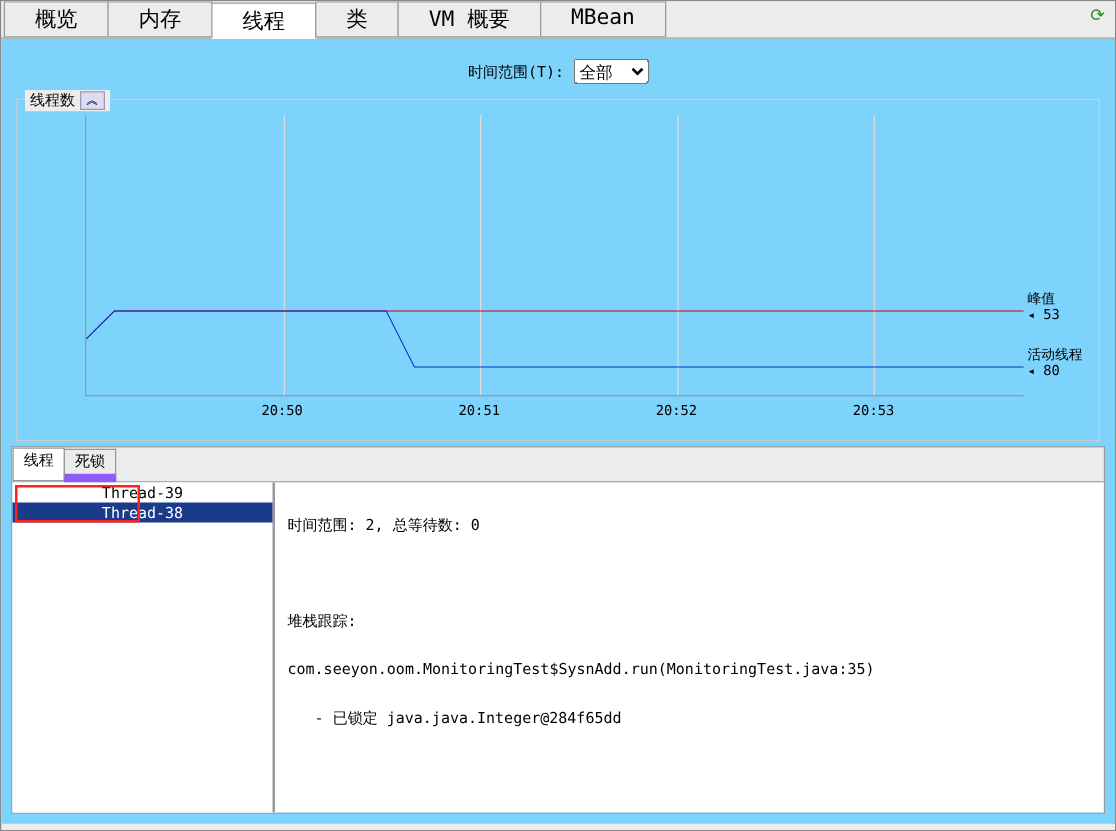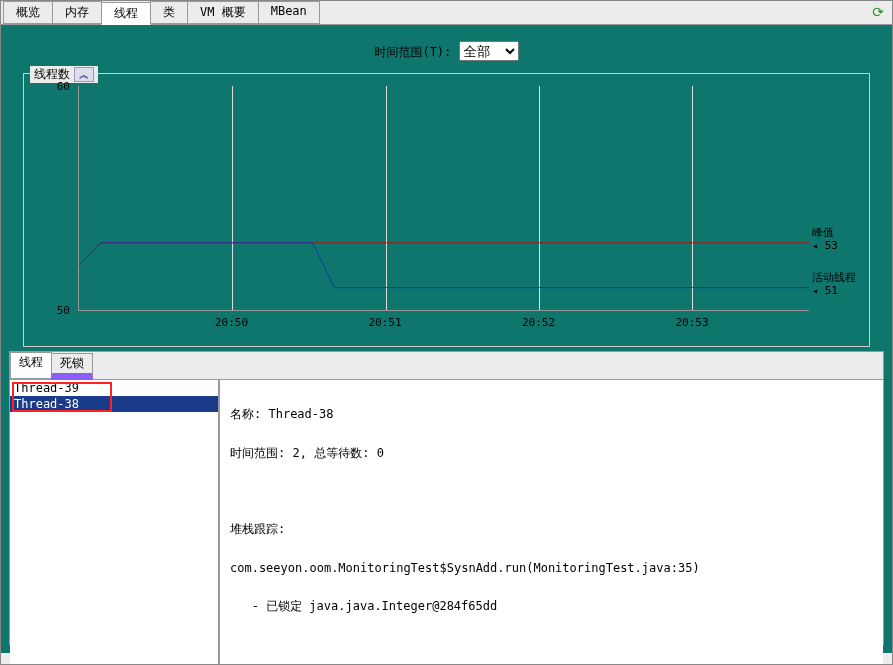--- a/index.html
+++ b/index.html
@@ -1,27 +1,27 @@
 <!DOCTYPE html>
 <html><head>
 <meta charset="utf-8">
 <style>
 * { box-sizing: border-box; margin: 0; padding: 0; }
 body { font-family: "SimSun", "宋体", monospace; font-size: 12px; background: #ececec; width: 893px; height: 665px; overflow: hidden; border: 1px solid #888; position: relative; }
 
 .tabs-top { display: flex; background: #ececec; border-bottom: 1px solid #999; padding-left: 2px; }
-.tab-top { padding: 2px 12px; border: 1px solid #999; background: #ececec; margin-right: -1px; cursor: pointer; font-size: 12px; }
+.tab-top { padding: 2px 24px; border: 1px solid #999; background: #ececec; margin-right: -1px; cursor: pointer; font-size: 17px; }
 .tab-top.active { background: #fff; border-bottom: 1px solid #fff; position: relative; top: 1px; }
 .refresh-icon { position: absolute; right: 8px; top: 3px; color: #2a8a2a; font-size: 14px; }
 
-.main-panel { background: #0f766e; padding: 4px; }
+.main-panel { background: #7dd3fc; padding: 4px; }
 .time-range-row { text-align: center; padding: 12px 0 8px; }
 .time-range-row select { width: 60px; height: 20px; }
 
-.chart-fieldset { border: 1px solid #ccc; margin: 4px 18px; padding: 0; position: relative; }
+.chart-fieldset { border: 1px solid #ccc; margin: 4px 8px; padding: 0; position: relative; }
 .chart-legend-title { position: absolute; top: -8px; left: 6px; background: #ececec; padding: 0 4px; font-size: 12px; display: flex; align-items: center; gap: 4px; }
 .collapse-btn { border: 1px solid #99b; background: #dde; width: 20px; height: 15px; text-align: center; line-height: 13px; cursor: pointer; color: #006; font-size: 10px; }
 
 .chart-area { position: relative; height: 250px; margin: 12px 60px 10px 10px; }
 .y-axis { position: absolute; left: 0; top: 0; bottom: 25px; width: 40px; }
 .y-label { position: absolute; right: 4px; font-size: 11px; }
 .plot { position: absolute; left: 44px; right: 0; top: 0; bottom: 25px; border-left: 1px solid #999; border-bottom: 1px solid #999; }
 .x-axis { position: absolute; left: 44px; right: 0; bottom: 0; height: 20px; }
 .x-label { position: absolute; font-size: 11px; transform: translateX(-50%); text-align: right; }
 .grid-v { position: absolute; top: 0; bottom: 0; width: 1px; background: #ddd; }
@@ -30,21 +30,21 @@
 .r-label .tri { font-size: 10px; }
 
 .bottom-section { border: 1px solid #999; margin: 4px; height: 294px; display: flex; flex-direction: column; }
 .sub-tabs { display: flex; background: #ececec; border-bottom: 1px solid #999; }
 .sub-tab { padding: 1px 8px; border: 1px solid #999; background: #fff; margin-right: -1px; cursor: pointer; font-size: 12px; }
 .sub-tab.active { background: #ececec; border-bottom: 7px solid #8b5cf6; position: relative; top: 1px; }
 
 .split { flex: 1; display: flex; background: #fff; }
 .thread-list { width: 210px; border-right: 2px solid #999; background: #fff; position: relative; }
 .red-box { position: absolute; left: 2px; top: 2px; width: 100px; height: 30px; border: 2px solid #ff2020; pointer-events: none; }
-.thread-item { padding: 1px 4px; font-family: monospace; font-size: 12px; cursor: pointer; }
+.thread-item { padding: 1px 4px; font-family: monospace; font-size: 12px; cursor: pointer; text-align: center; }
 .thread-item.selected { background: #1a3a8a; color: #fff; }
 
 .detail-pane { flex: 1; padding: 6px 10px; font-family: monospace; font-size: 12px; line-height: 1.6; white-space: pre-wrap; overflow: auto; }
 .detail-row { margin-bottom: 0; }
 
 .watermark { position: absolute; right: 30px; bottom: 12px; color: #ddd; font-size: 13px; font-family: sans-serif; pointer-events: none; }
 </style>
 </head>
 <body>
 
@@ -66,24 +66,20 @@
       <option>全部</option>
     </select>
   </div>
 
   <div class="chart-fieldset">
     <div class="chart-legend-title">
       <span>线程数</span>
       <span class="collapse-btn">︽</span>
     </div>
     <div class="chart-area">
-      <div class="y-axis">
-        <div class="y-label" style="top:-6px">60</div>
-        <div class="y-label" style="bottom:-6px">50</div>
-      </div>
       <div class="plot" id="plot">
         <div class="grid-v" style="left:21%"></div>
         <div class="grid-v" style="left:42%"></div>
         <div class="grid-v" style="left:63%"></div>
         <div class="grid-v" style="left:84%"></div>
         <svg id="chart-svg" width="100%" height="100%" preserveAspectRatio="none" viewBox="0 0 100 100" style="position:absolute;left:0;top:0">
             <path d="M0,80 L3,70 L100,70" stroke="#d00000" stroke-width="0.8" fill="none" vector-effect="non-scaling-stroke"></path>
             <path d="M0,80 L3,70 L32,70 L35,90 L100,90" stroke="#0030c0" stroke-width="0.8" fill="none" vector-effect="non-scaling-stroke"></path>
           </svg>
       </div>
@@ -91,39 +87,38 @@
         <div class="x-label" style="left:21%">20:50</div>
         <div class="x-label" style="left:42%">20:51</div>
         <div class="x-label" style="left:63%">20:52</div>
         <div class="x-label" style="left:84%">20:53</div>
       </div>
       <div class="right-labels">
         <div class="r-label" style="top:62%">
           <span>峰值</span><br><span class="tri">◂</span> <span>53</span>
         </div>
         <div class="r-label" style="top:82%">
-          <span>活动线程</span><br><span class="tri">◂</span> <span>51</span>
+          <span>活动线程</span><br><span class="tri">◂</span> <span>80</span>
         </div>
       </div>
     </div>
   </div>
 
   <div class="bottom-section">
     <div class="sub-tabs">
       <div class="sub-tab">线程</div>
       <div class="sub-tab active">死锁</div>
     </div>
     <div class="split">
       <div class="thread-list">
         <div class="red-box"></div>
         <div class="thread-item">Thread-39</div>
         <div class="thread-item selected">Thread-38</div>
       </div>
       <div class="detail-pane">
-<div class="detail-row"><span>名称:</span> <span>Thread-38</span></div>
 <div class="detail-row"><span>时间范围:</span> <span>2,</span> <span>总等待数:</span> <span>0</span></div>
 <br>
 <div class="detail-row">堆栈跟踪:</div>
 <div class="detail-row">com.seeyon.oom.MonitoringTest$SysnAdd.run(MonitoringTest.java:35)</div>
 <div class="detail-row">   - 已锁定 java.java.Integer@284f65dd</div>
 
       </div>
     </div>
   </div>
 

